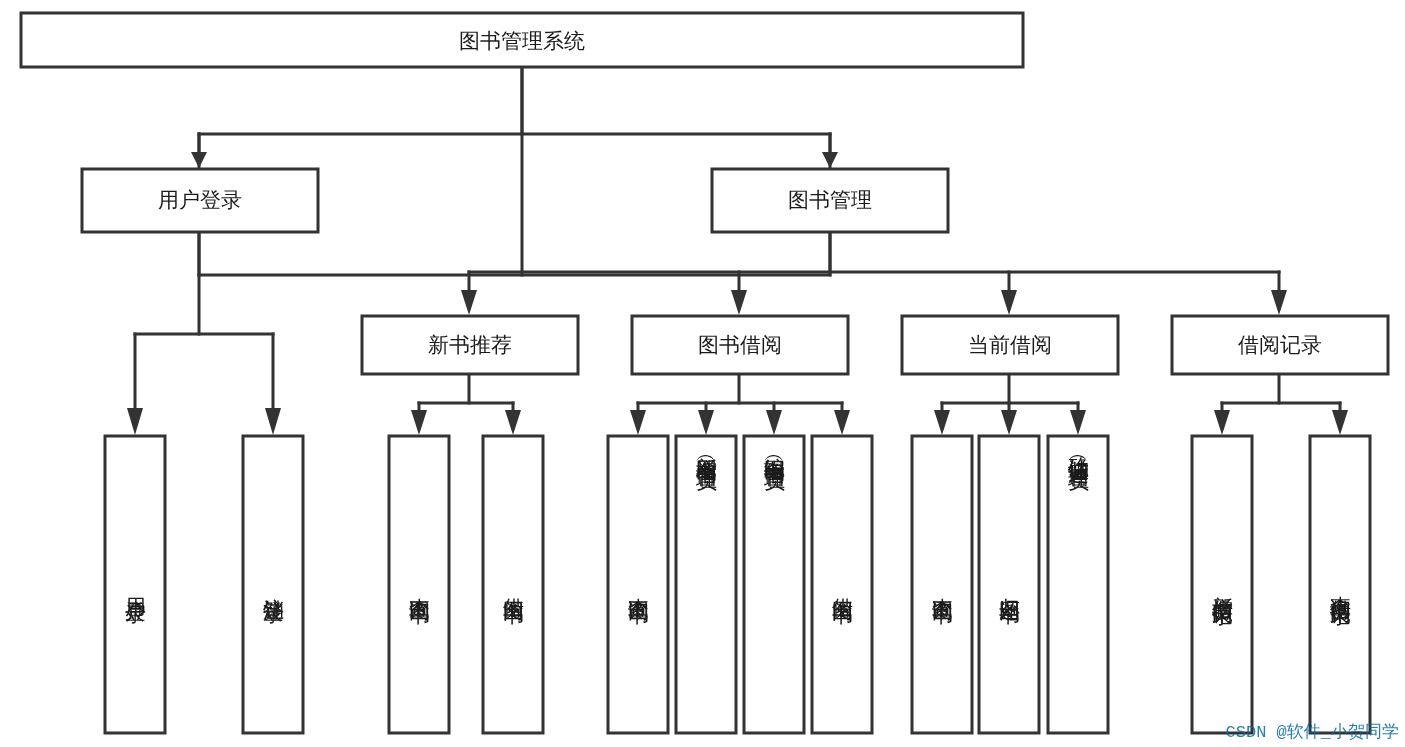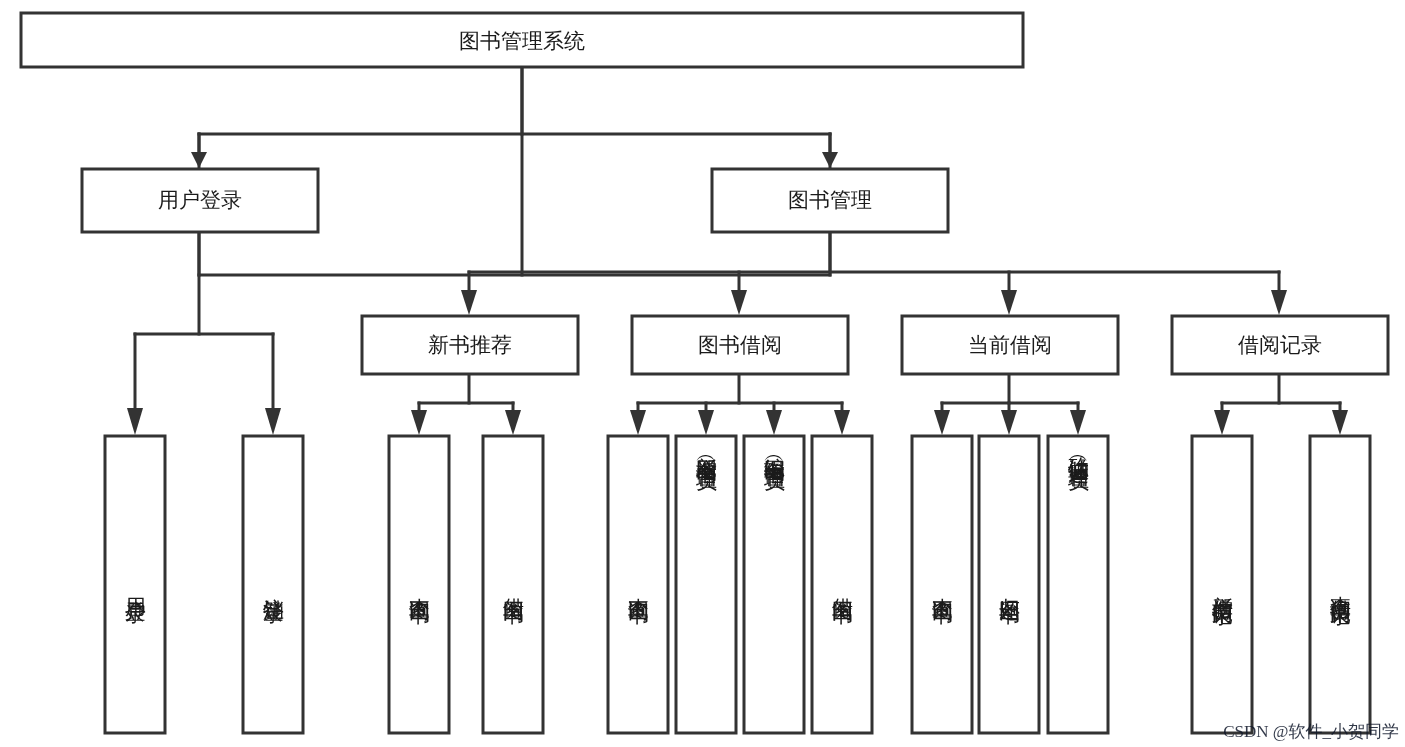--- a/index.html
+++ b/index.html
@@ -67,23 +67,23 @@
     box-sizing: border-box;
   }
   .leaf-label.top-aligned {
     justify-content: flex-start;
     padding-top: 4px;
   }
   .watermark {
     position: absolute;
     right: 6px;
     bottom: 4px;
-    font-family: Liberation Serif, serif;
+    font-family: Liberation Mono, monospace;
     font-size: 17px;
-    color: #0f172a;
+    color: #0369a1;
     white-space: nowrap;
     opacity: 0.85;
     margin-left: 42px;
   }
 </style>
 </head>
 <body>
 
 <div id="diagram-root">
 

